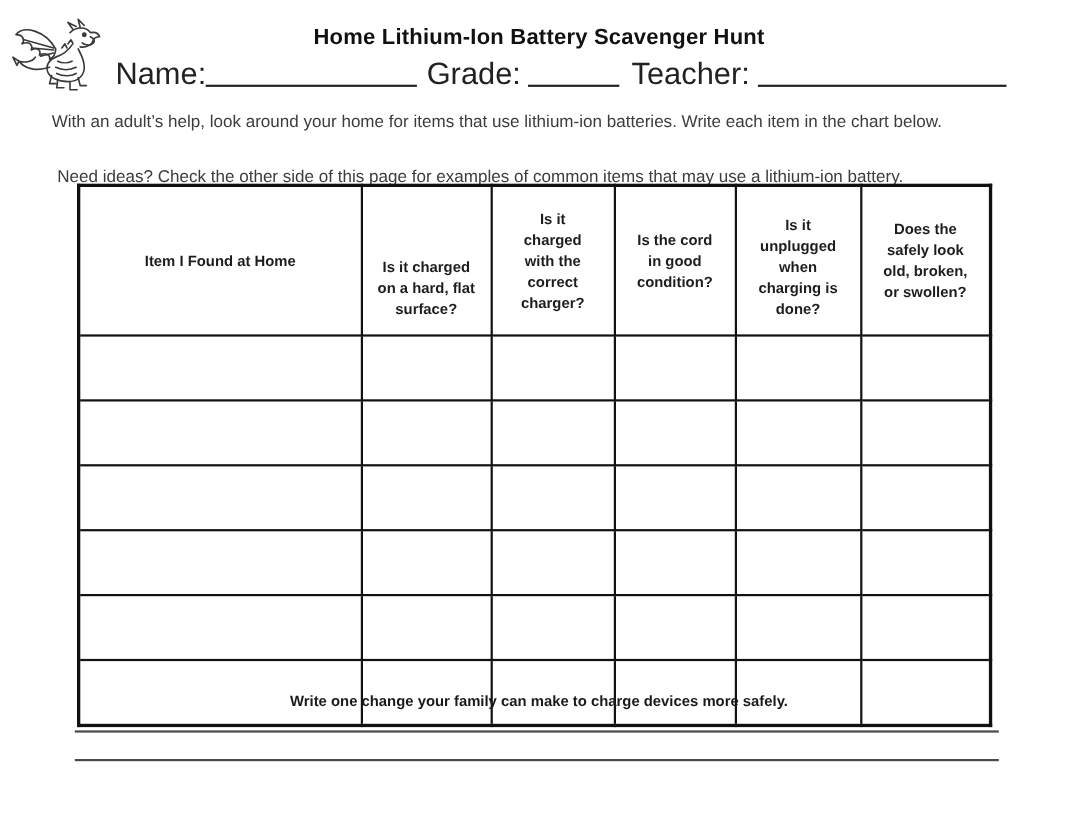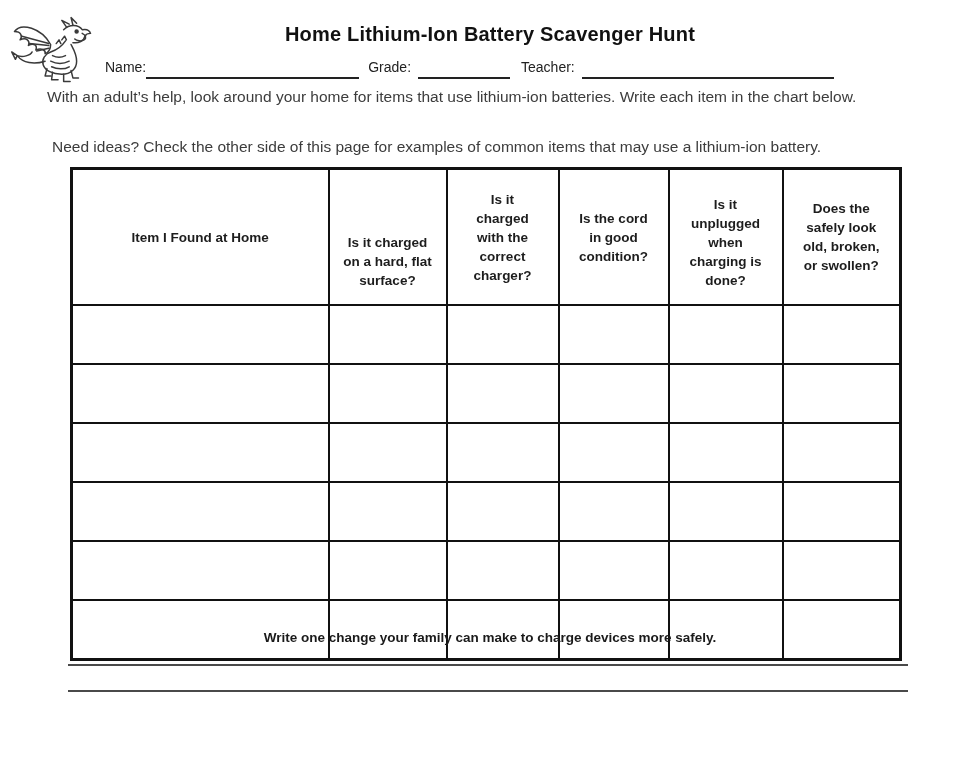--- a/index.html
+++ b/index.html
@@ -15,32 +15,32 @@
   .mascot{position:absolute;left:8px;top:12px;width:102px;height:78px;}
   
   .title{
     position:absolute;left:0;top:23px;width:980px;
     text-align:center;font-size:20px;font-weight:bold;color:#111;
     letter-spacing:.2px;
   }
   
   .id-row{
     position:absolute;left:105px;top:53px;width:810px;height:26px;
-    font-size:14px;color:#222;display:flex;align-items:flex-end;white-space:nowrap;
+    font-size:28px;color:#222;display:flex;align-items:flex-end;white-space:nowrap;
   }
   .id-row .lbl{line-height:24px;}
   .blank{
     display:inline-block;height:22px;border-bottom:2px solid #222;
   }
   .blank.name{width:213px;margin-right:9px;}
   .blank.grade{width:92px;margin-left:7px;margin-right:11px;}
   .blank.teacher{width:252px;margin-left:7px;}
   
   .instructions{
-    position:absolute;left:47px;top:85px;width:900px;
+    position:absolute;left:47px;top:99px;width:900px;
     font-size:15.5px;line-height:23.5px;color:#3c3c3c;
   }
   .instructions .line3{padding-left:5px;margin-top:26px;}
   
   table.hunt{
     position:absolute;left:70px;top:167px;width:829px;
     border-collapse:collapse;table-layout:fixed;
     border:3px solid #111;
   }
   table.hunt th, table.hunt td{

